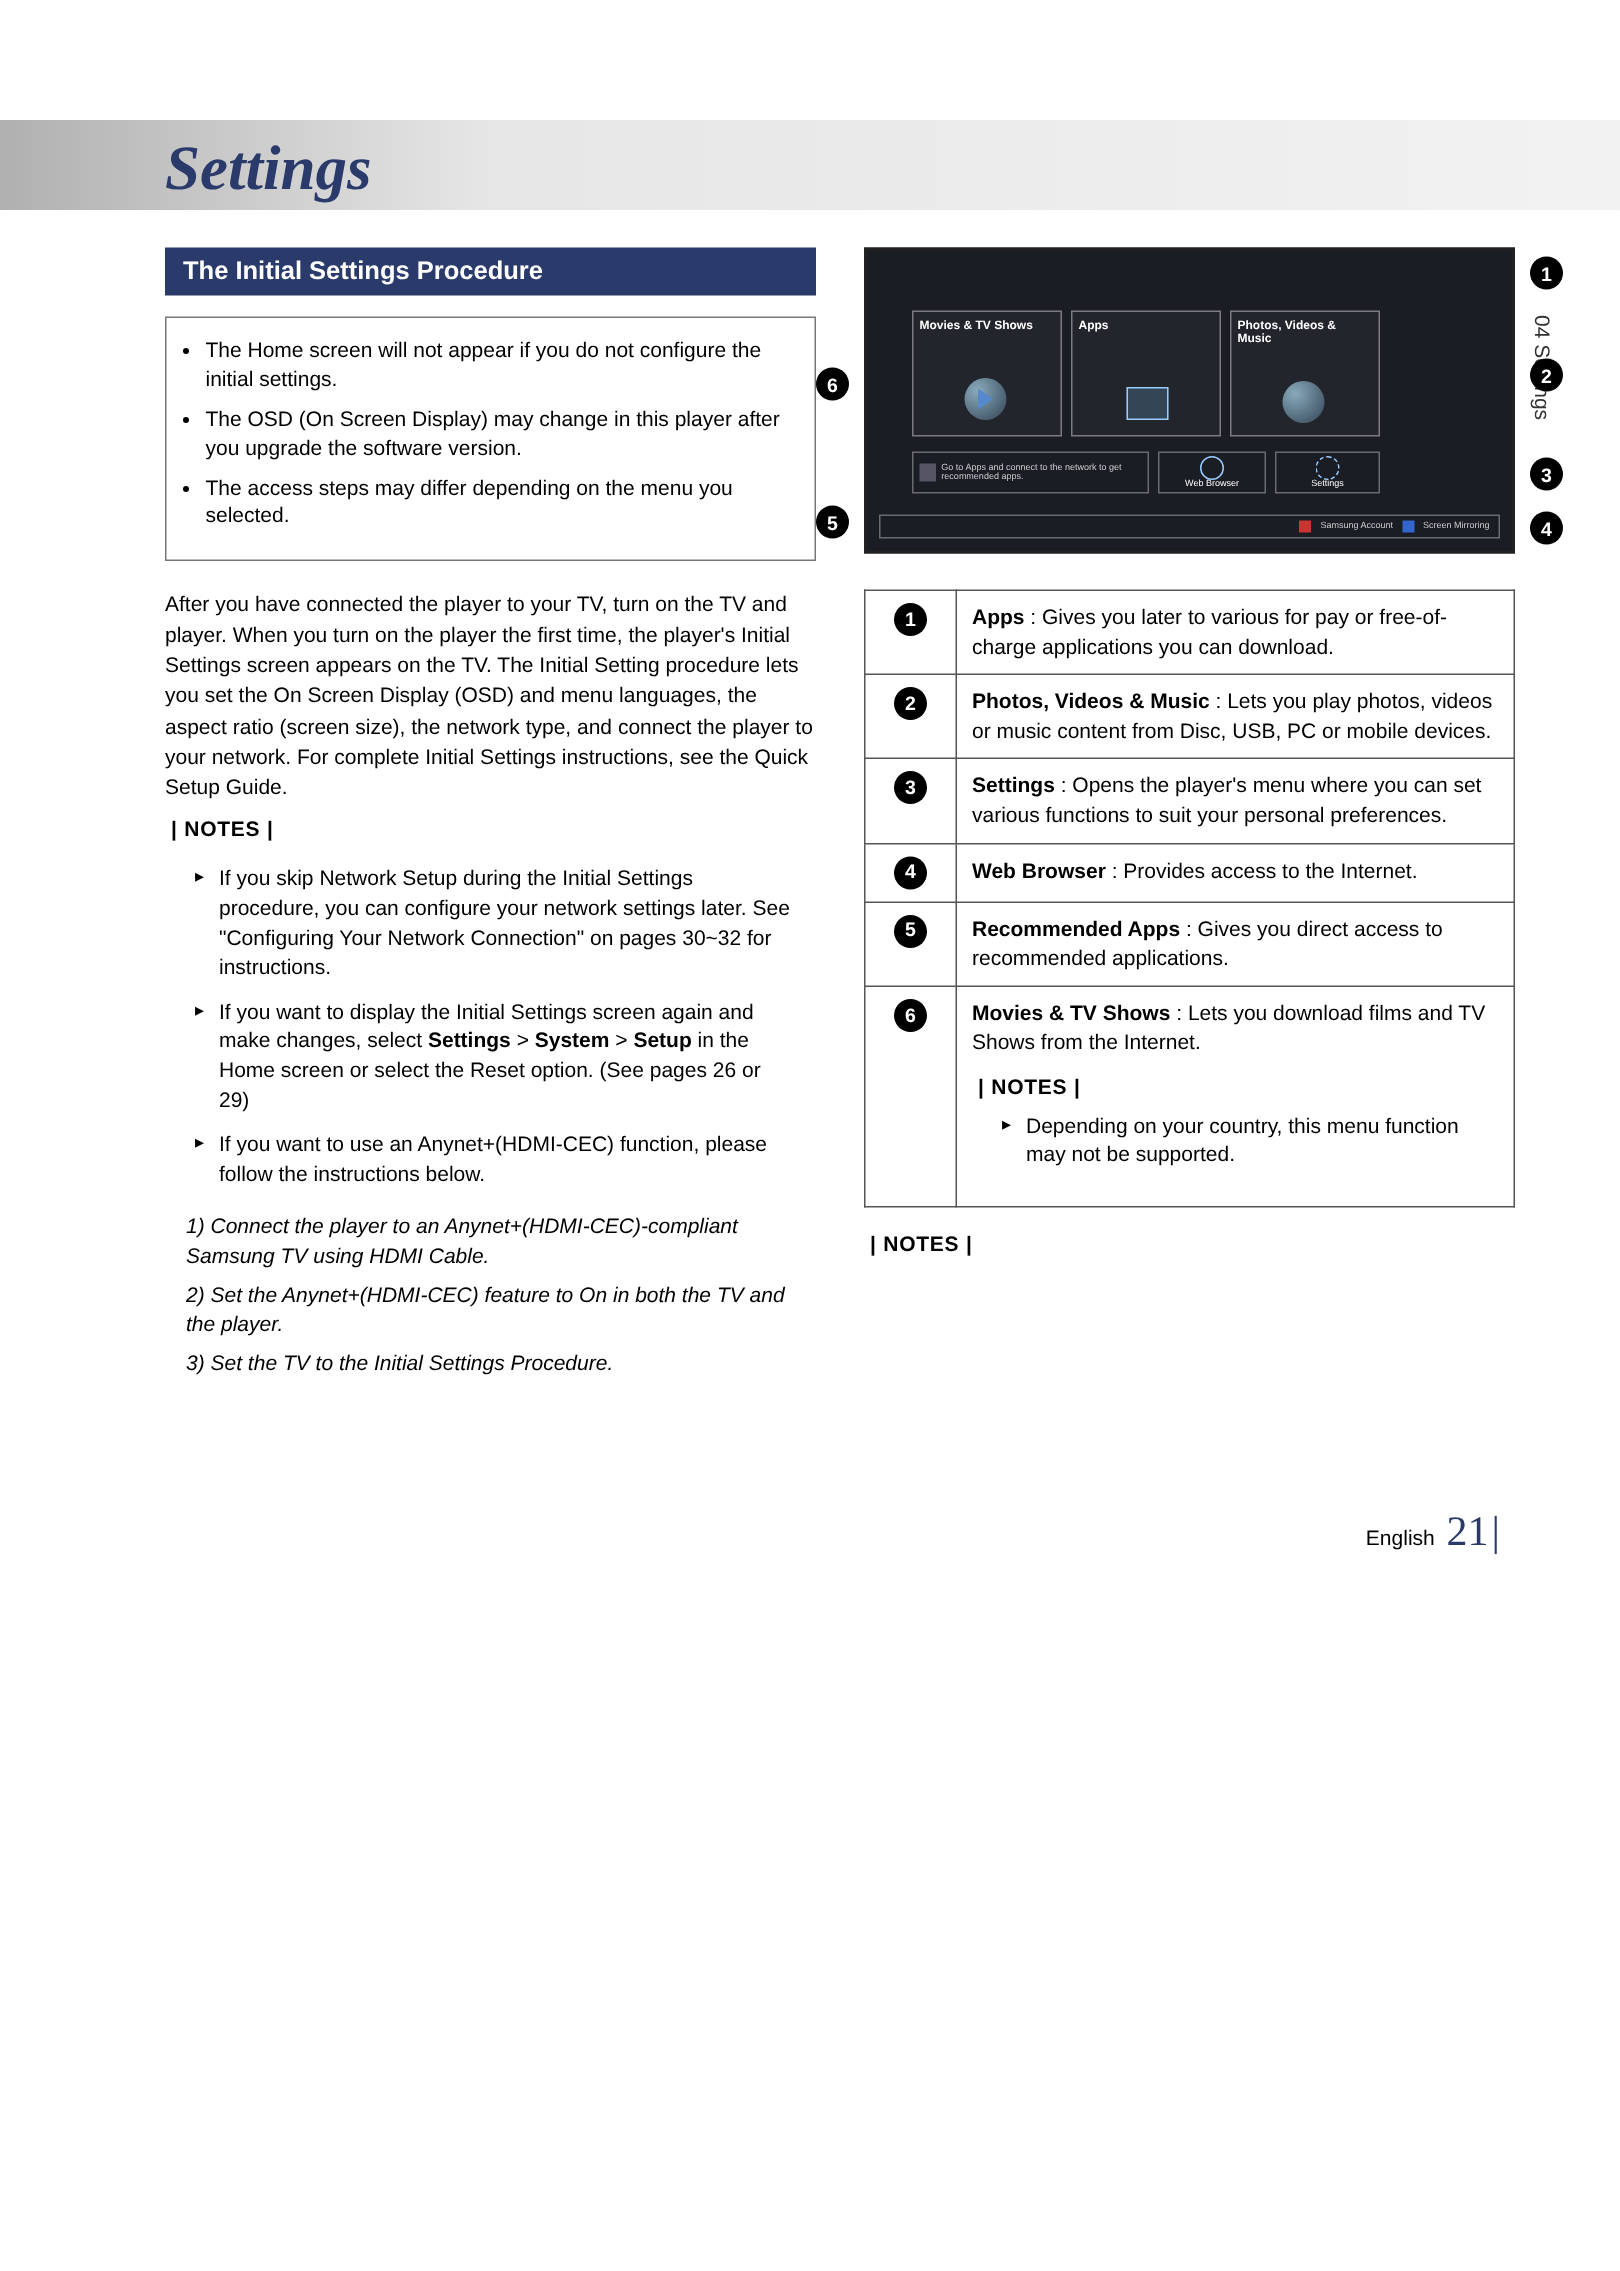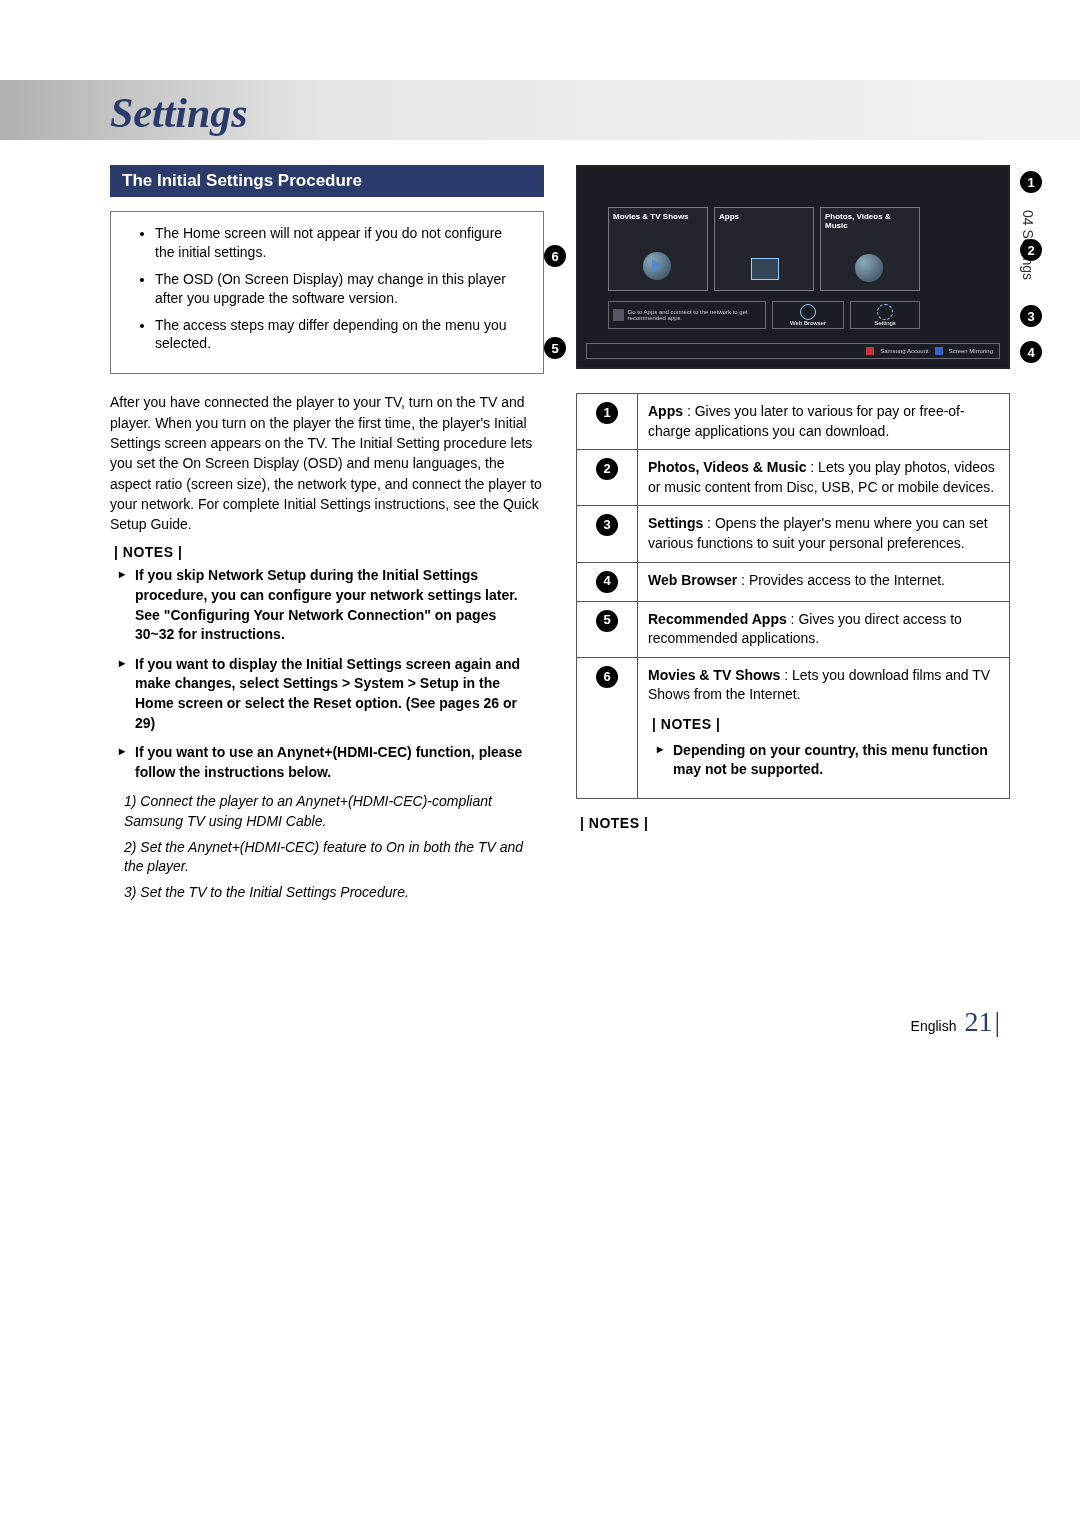--- a/index.html
+++ b/index.html
@@ -47,33 +47,33 @@
   .section-bar {
     background: #2a3b6b;
     color: #fff;
     font-weight: bold;
     padding: 6px 12px;
     font-size: 17px;
     margin-bottom: 14px;
   }
   .box {
     border: 1px solid #777;
-    padding: 12px 26px;
+    padding: 12px 8px;
     margin-bottom: 18px;
   }
   ul.bullets { margin: 0; padding-left: 18px; }
   ul.bullets li { margin-bottom: 8px; line-height: 1.35; }
   .body-para { line-height: 1.45; margin: 0 0 10px 0; }
   .notes-hdr {
     font-weight: bold;
     letter-spacing: 0.5px;
     margin: 10px 0 6px 4px;
     font-size: 14px;
   }
-  .note-list { margin: 5px; padding-left: 20px; list-style: none; font-weight: bold; }
+  .note-list { margin: 16px; padding-left: 20px; list-style: none; }
   .note-list > li { position: relative; margin-bottom: 10px; line-height: 1.4; }
   .note-list > li::before {
     content: "▸";
     position: absolute;
     left: -16px;
     top: 0;
     font-size: 12px;
   }
   .sublist { margin: 6px 0 0 14px; padding: 0; list-style: none; font-style: italic; }
   .sublist li { margin-bottom: 6px; line-height: 1.4; }

